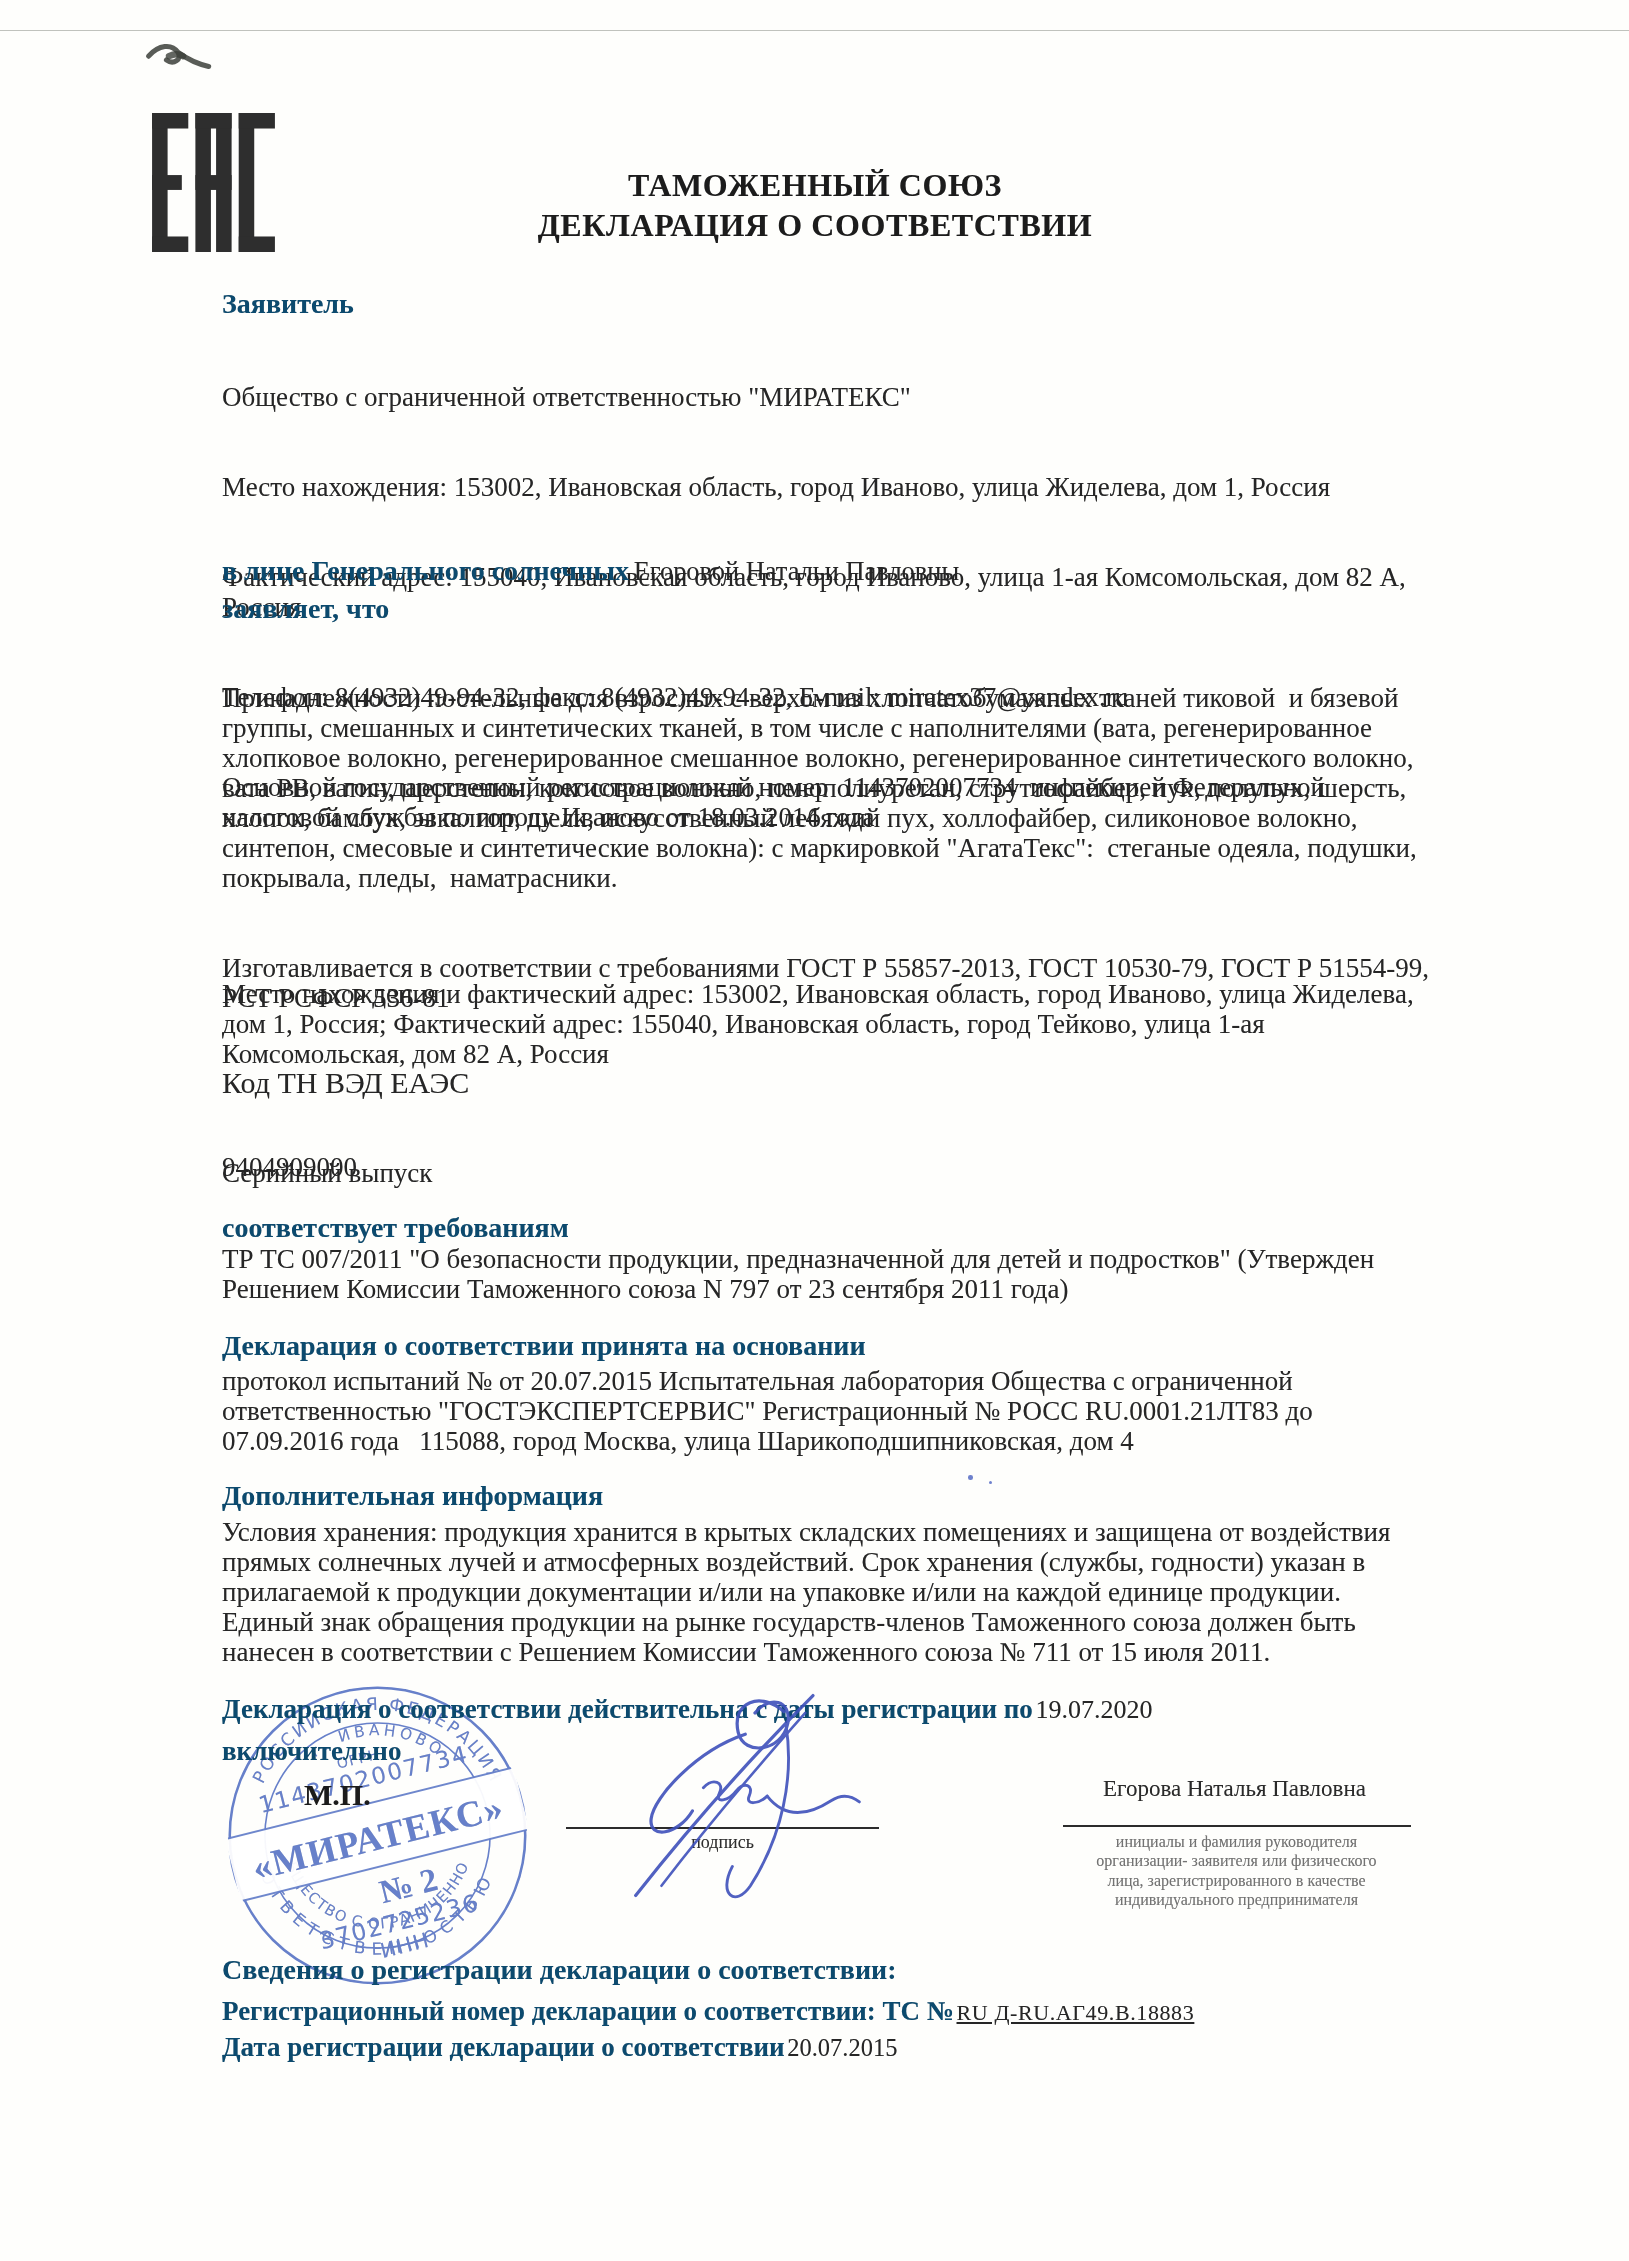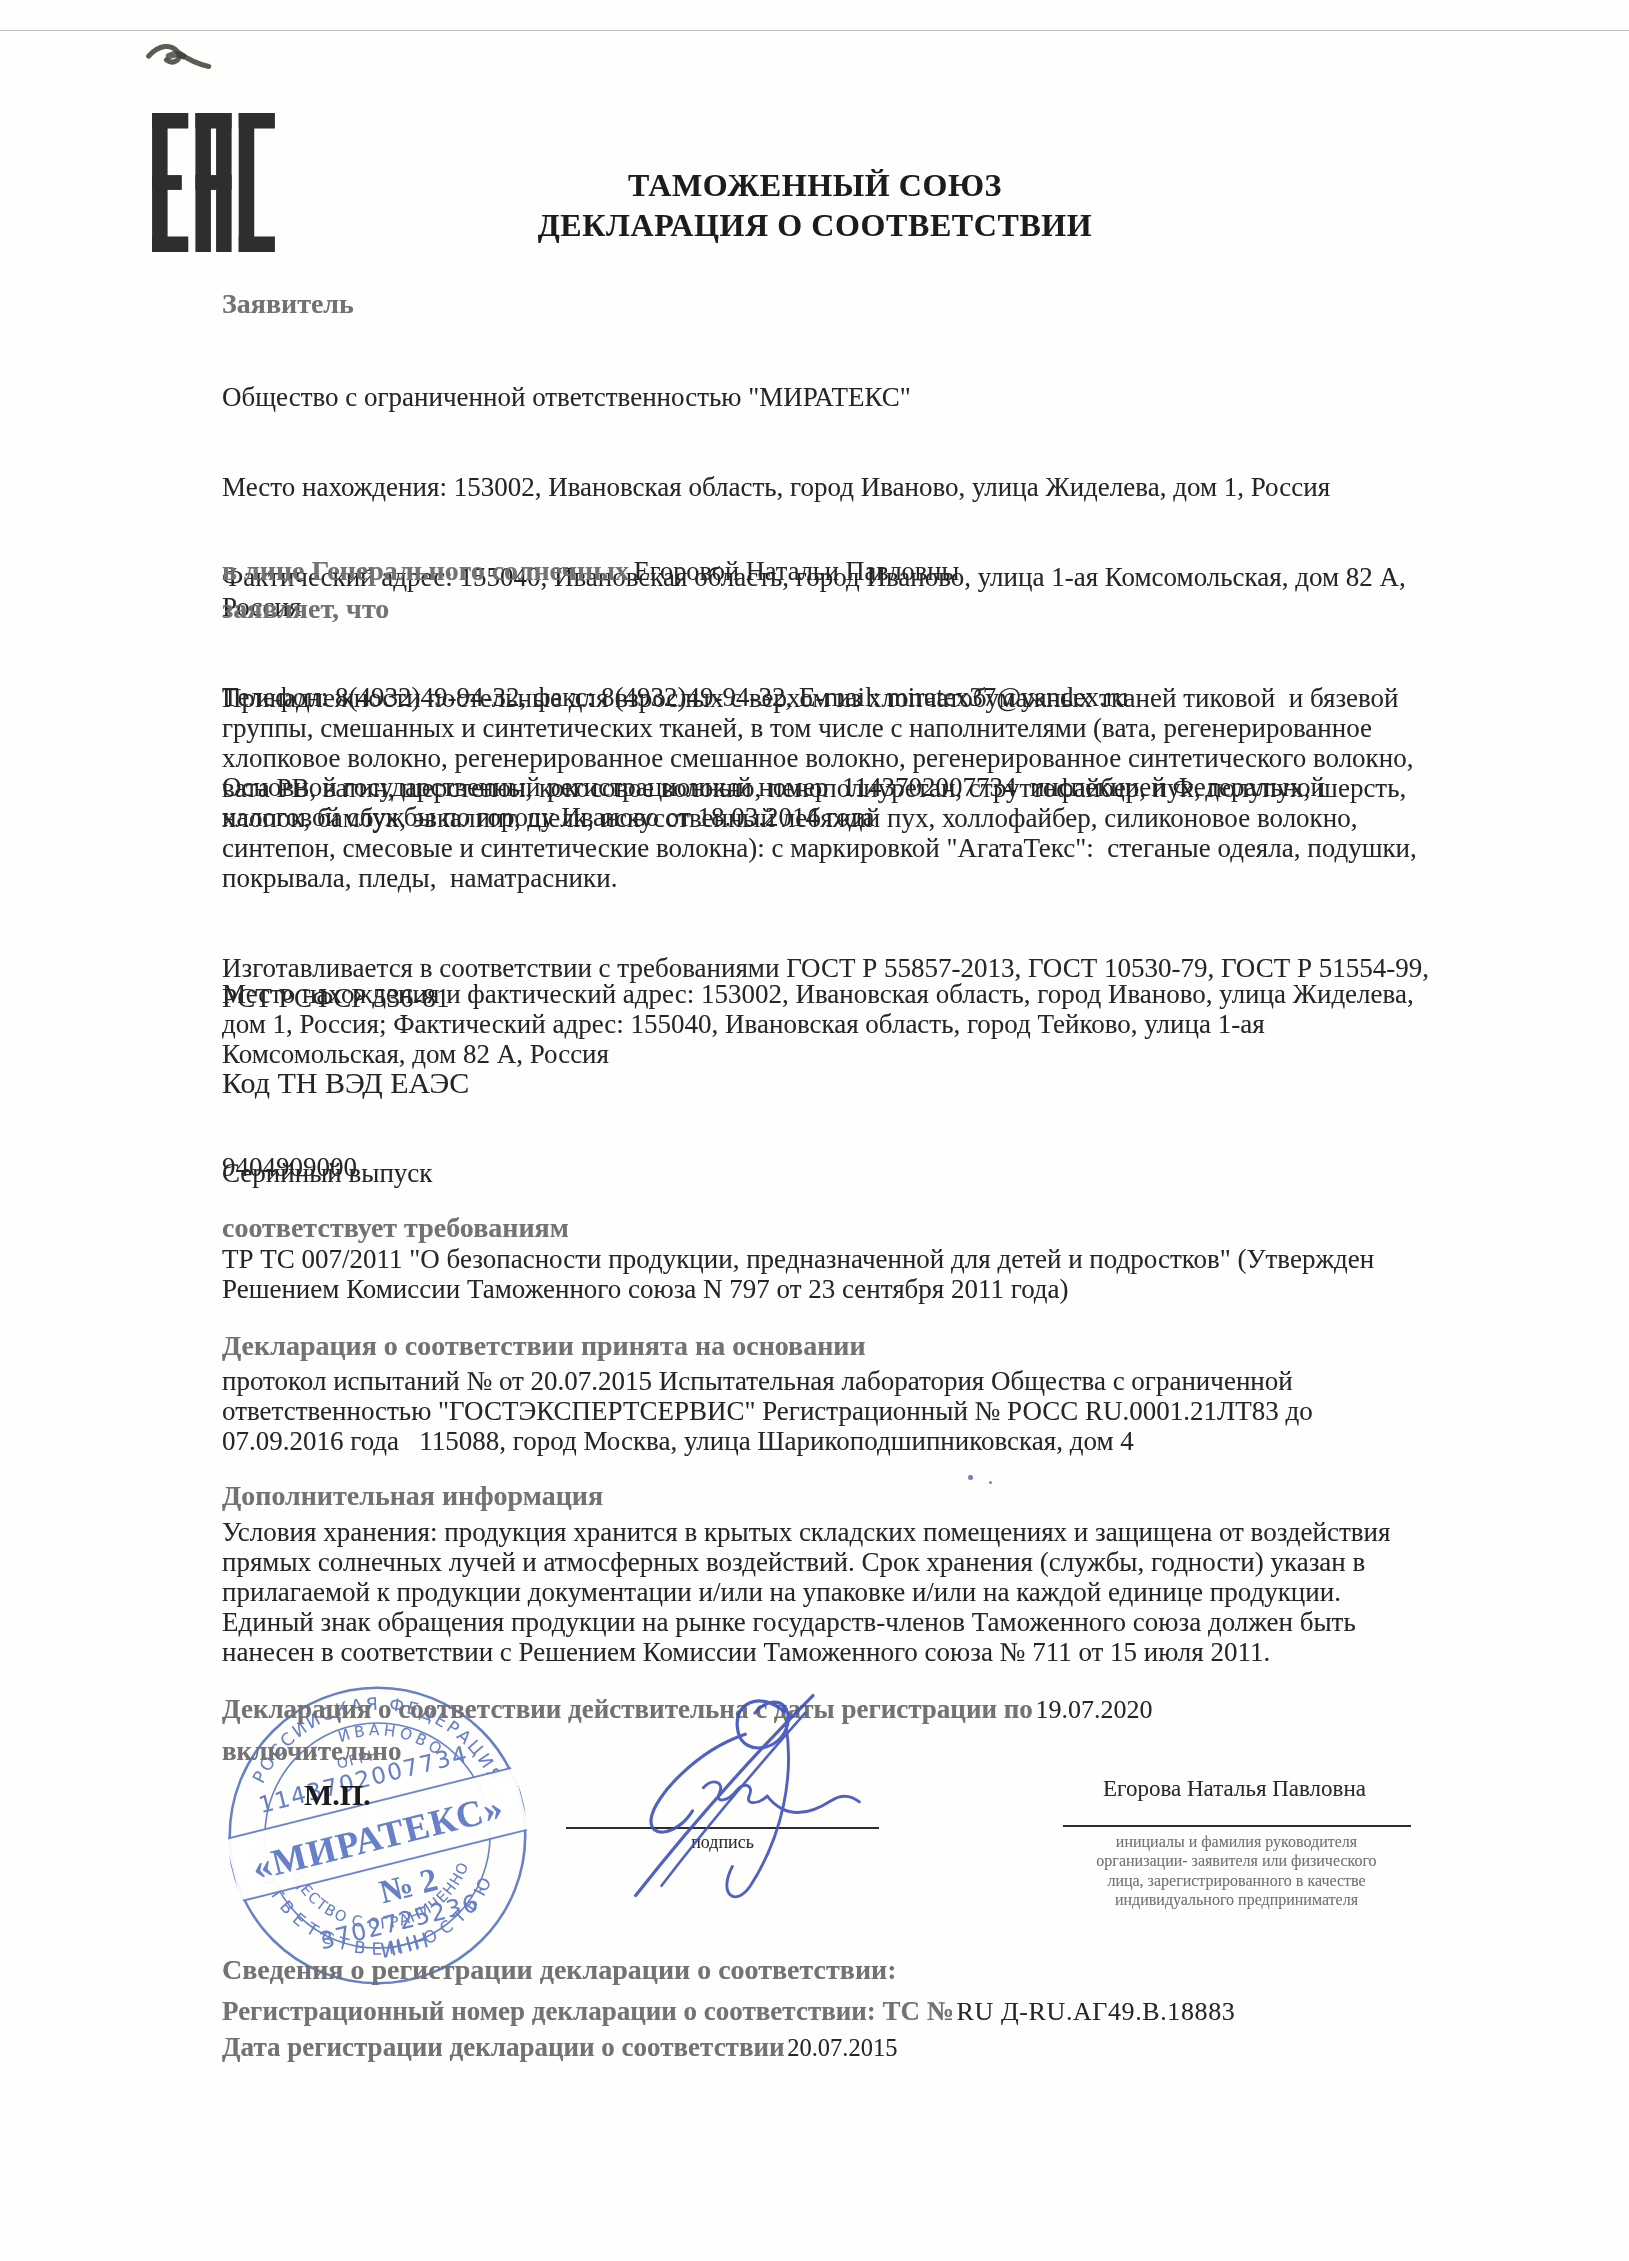--- a/index.html
+++ b/index.html
@@ -4,21 +4,21 @@
 <style>
   html,body{margin:0;padding:0;background:#d9d9d5;}
   .page{
     position:relative;width:1630px;height:2261px;background:#fefefc;
     font-family:"Liberation Serif","DejaVu Serif",serif;color:#262626;
     overflow:hidden;
     text-shadow:0 0 0.6px rgba(50,50,50,.25);
   }
   .sec{position:absolute;left:222px;width:1207px;}
   .body-t{font-size:27px;line-height:30px;white-space:pre-wrap;}
-  .hd{font-weight:bold;font-size:28px;line-height:32px;color:#737373;}
+  .hd{font-weight:bold;font-size:28px;line-height:32px;color:#0c4a6e;}
   .title-wrap{position:absolute;left:0;top:165px;width:100%;text-align:center;
     font-weight:bold;font-size:32px;line-height:40px;letter-spacing:0.6px;color:#1c1c1c;}
   .scan-line{position:absolute;left:0;top:30px;width:1630px;height:1.3px;background:#8d9089;opacity:.55;}
   .inline-reg{font-weight:normal;}
   .mp{position:absolute;left:304px;top:1778px;font-weight:bold;font-size:30px;color:#1b1b1b;z-index:3;}
   .sig-line{position:absolute;height:0;border-top:2.6px solid #2c2c2c;z-index:2;}
   .sig-caption{position:absolute;text-align:center;font-size:18px;color:#2e2e2e;z-index:2;}
   .name-caption{position:absolute;text-align:center;font-size:16px;line-height:19.3px;color:#737373;z-index:2;}
   .head-name{position:absolute;text-align:center;font-size:23px;color:#2a2a2a;z-index:2;}
   .z2{z-index:2;}
@@ -167,21 +167,21 @@
   <div class="name-caption" style="left:1030px;top:1832px;width:413px;">
     <div>инициалы и фамилия руководителя</div>
     <div>организации- заявителя или физического</div>
     <div>лица, зарегистрированного в качестве</div>
     <div>индивидуального предпринимателя</div>
   </div>
 
   <div class="sec hd z2" style="top:1954px;font-size:28px;">Сведения о регистрации декларации о соответствии:</div>
   <div class="sec z2" style="top:1995px;">
     <span class="hd" style="font-size:27px;">Регистрационный номер декларации о соответствии: ТС №</span>
-    <span class="inline-reg" style="font-size:26px;letter-spacing:0.6px;">RU Д-RU.АГ49.В.18883</span>
+    <span class="inline-reg" style="font-size:22px;letter-spacing:0.6px;text-decoration:underline;">RU Д-RU.АГ49.В.18883</span>
   </div>
   <div class="sec z2" style="top:2031px;">
     <span class="hd" style="font-size:27px;">Дата регистрации декларации о соответствии</span>
     <span class="inline-reg" style="font-size:24.5px;">20.07.2015</span>
   </div>
 
 </div>
 
 
 </body></html>

